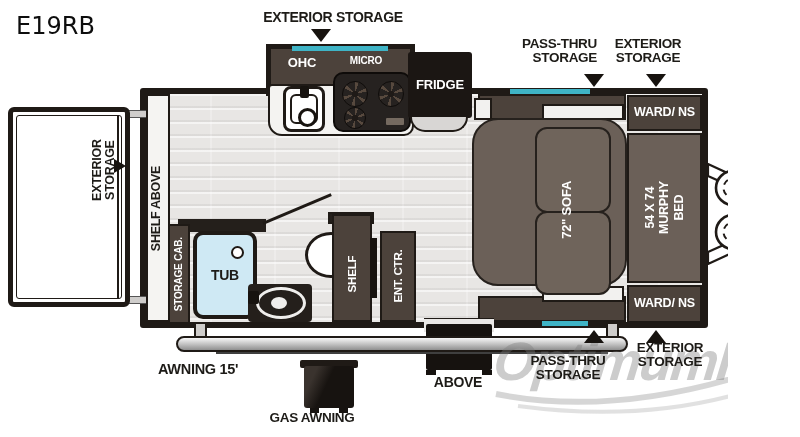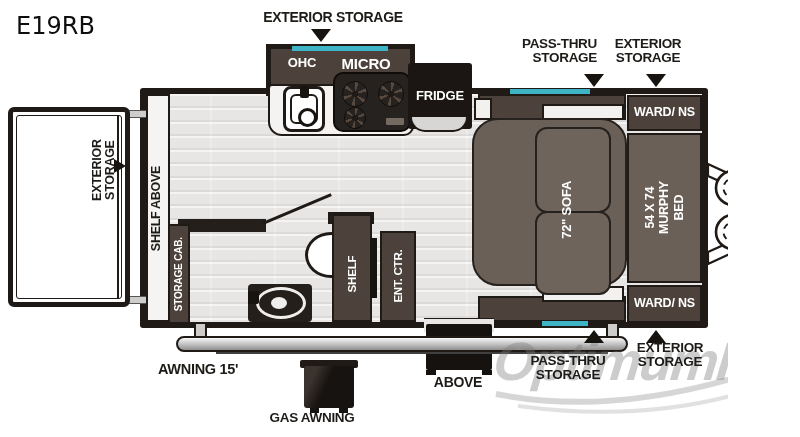--- a/index.html
+++ b/index.html
@@ -13,21 +13,21 @@
   .vtext{transform:rotate(-90deg);white-space:nowrap;}
   .vtext2{transform:rotate(-90deg);text-align:center;}
   
   .body-shell{position:absolute;left:140px;top:88px;width:568px;height:240px;
     box-sizing:border-box;border:6px solid #1f1a16;border-radius:3px;
     background-color:#e8e6e4;
     background-image:repeating-linear-gradient(180deg,rgba(255,255,255,.55) 0 2px,rgba(255,255,255,0) 2px 14px),
                      repeating-linear-gradient(180deg,rgba(0,0,0,0) 0 12px,rgba(0,0,0,.05) 12px 14px),
                      repeating-linear-gradient(90deg,rgba(255,255,255,.25) 0 2px,rgba(255,255,255,0) 2px 64px);}
   .cab{background:#4c423b;box-sizing:border-box;border:2px solid #1f1a16;}
-  .darkbox{background:#1b1613;box-sizing:border-box;margin-top:11px;}
+  .darkbox{background:#1b1613;box-sizing:border-box;}
   .whitebox{background:#f2f1ef;box-sizing:border-box;border:2px solid #1f1a16;}
   .teal{background:#3fb4c6;}
   
   .tri-down{width:0;height:0;border-left:10px solid transparent;border-right:10px solid transparent;border-top:13px solid #17130f;}
   .tri-up{width:0;height:0;border-left:10px solid transparent;border-right:10px solid transparent;border-bottom:13px solid #17130f;}
   .tri-right{width:0;height:0;border-top:7px solid transparent;border-bottom:7px solid transparent;border-left:12px solid #17130f;}
   .burner{position:absolute;border-radius:50%;
     background:radial-gradient(circle,#1f1a17 0 3px,rgba(0,0,0,0) 3px),
                repeating-conic-gradient(#57493e 0 18deg,#262220 18deg 60deg);
     border:1.5px solid #0f0c0a;}
@@ -62,20 +62,24 @@
 
 
   <div class="abs" style="left:178px;top:219px;width:88px;height:13px;background:#241f1b;"></div>
   <div class="abs" style="left:263px;top:222px;width:74px;height:2.5px;background:#1f1a16;transform:rotate(-23deg);transform-origin:left center;"></div>
 
   <div class="abs cab" style="left:168px;top:224px;width:22px;height:100px;"></div>
   <div class="vwrap" style="left:166px;top:224px;width:26px;height:100px;">
     <div class="vtext wlbl" style="font-size:10px;">STORAGE CAB.</div>
   </div>
 
+  <div class="abs" style="left:193px;top:231px;width:64px;height:88px;box-sizing:border-box;background:#cfe9f4;border:4px solid #1f1a16;border-radius:10px;display:flex;align-items:center;justify-content:center;">
+    <div class="lbl" style="font-size:14px;">TUB</div>
+    <div class="abs" style="right:9px;top:11px;width:9px;height:9px;border:2.5px solid #1f1a16;border-radius:50%;background:#fff;"></div>
+  </div>
 
   <div class="abs" style="left:344px;top:237px;width:15px;height:38px;background:#fff;border:2.5px solid #1f1a16;box-sizing:border-box;"></div>
   <div class="abs" style="left:305px;top:232px;width:52px;height:46px;background:#fff;border:3px solid #1f1a16;border-radius:50%;box-sizing:border-box;"></div>
 
   <div class="abs" style="left:248px;top:284px;width:64px;height:38px;background:#241f1b;border-radius:4px;"></div>
   <div class="abs" style="left:256px;top:287px;width:50px;height:32px;background:#241f1b;border:3px solid #efeeec;border-radius:50%;box-sizing:border-box;">
     <div class="abs" style="left:12px;top:7px;width:16px;height:12px;background:#efeeec;border-radius:50%;"></div>
   </div>
   <div class="abs" style="left:248px;top:291px;width:11px;height:13px;background:#17130f;border-radius:2px;"></div>
 
@@ -87,21 +91,21 @@
 
   <div class="abs" style="left:370px;top:238px;width:7px;height:60px;background:#17130f;"></div>
   <div class="abs cab" style="left:380px;top:231px;width:36px;height:91px;"></div>
   <div class="vwrap" style="left:380px;top:231px;width:36px;height:91px;">
     <div class="vtext wlbl" style="font-size:11.5px;">ENT. CTR.</div>
   </div>
 
   <div class="abs" style="left:266px;top:44px;width:149px;height:52px;background:#4c423b;box-sizing:border-box;border:5px solid #1f1a16;border-bottom:none;"></div>
   <div class="abs teal" style="left:292px;top:46px;width:96px;height:5px;"></div>
   <div class="abs wlbl" style="left:282px;top:56px;width:40px;text-align:center;font-size:13px;">OHC</div>
-  <div class="abs wlbl" style="left:336px;top:56px;width:60px;text-align:center;font-size:15px;">MICRO</div>
+  <div class="abs wlbl" style="left:336px;top:56px;width:60px;text-align:center;font-size:10px;">MICRO</div>
 
   <div class="abs" style="left:268px;top:84px;width:146px;height:52px;background:#f4f3f1;box-sizing:border-box;border:2.5px solid #1f1a16;border-radius:4px 4px 10px 14px;"></div>
 
   <div class="abs" style="left:283px;top:86px;width:42px;height:46px;background:#fff;box-sizing:border-box;border:3px solid #1f1a16;border-radius:8px;">
     <div class="abs" style="left:4px;top:5px;right:4px;bottom:5px;border:2px solid #1f1a16;border-radius:6px;"></div>
     <div class="abs" style="left:14px;top:-3px;width:9px;height:12px;background:#17130f;border-radius:2px;"></div>
     <div class="abs" style="left:12px;top:19px;width:13px;height:13px;border:3px solid #17130f;border-radius:50%;background:#fff;"></div>
   </div>
 
   <div class="abs" style="left:333px;top:72px;width:78px;height:60px;background:#262220;border:2px solid #0e0b09;border-radius:10px;box-sizing:border-box;">

